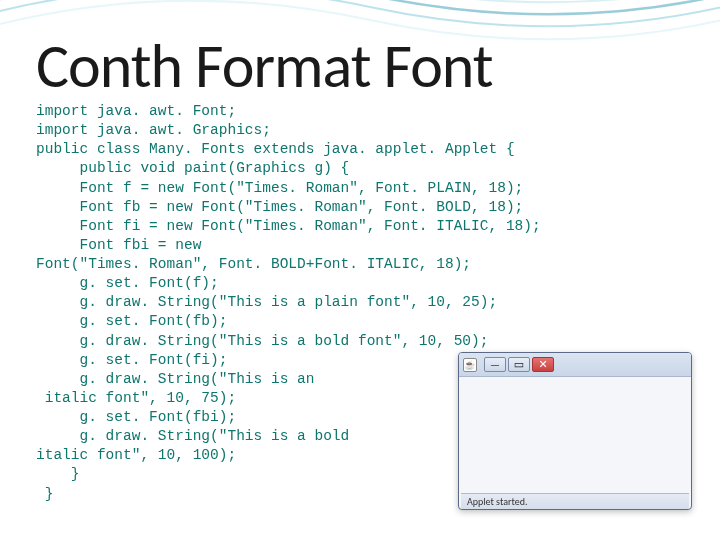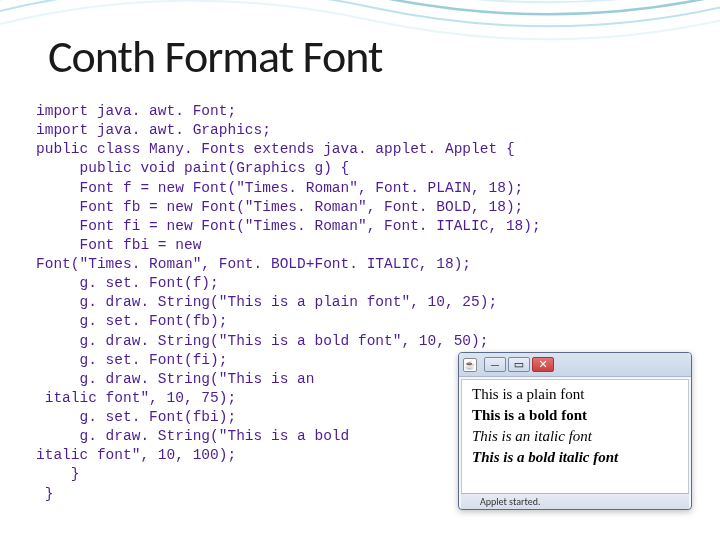--- a/index.html
+++ b/index.html
@@ -11,35 +11,35 @@
     position: relative;
     overflow: hidden;
   }
   .wave {
     position: absolute;
     top: -60px; left: -40px;
     width: 820px; height: 120px;
   }
   .title {
     position: absolute;
-    top: 28px; left: 48px;
-    font-size: 46px;
+    top: 28px; left: 36px;
+    font-size: 62px;
     font-weight: 400;
     color: #1a1a1a;
     letter-spacing: -1px;
   }
   .code {
     position: absolute;
     top: 102px; left: 36px;
     width: 650px;
     font-family: "Courier New", Courier, monospace;
     font-size: 14.5px;
     line-height: 1.32;
     white-space: pre;
-    color: #4c1d95;
+    color: #0f766e;
   }
   .applet-window {
     position: absolute;
     bottom: 30px;
     right: 28px;
     width: 234px;
     height: 158px;
     border: 1px solid #5a6a88;
     border-radius: 4px;
     background: #f4f6fa;
@@ -93,21 +93,21 @@
   .applet-body .line3 { font-family: "Times New Roman", serif; font-size: 15px; font-style: italic; margin-bottom: 4px; }
   .applet-body .line4 { font-family: "Times New Roman", serif; font-size: 15px; font-weight: bold; font-style: italic; }
   .statusbar {
     position: absolute;
     bottom: 0; left: 2px; right: 2px;
     height: 16px;
     background: linear-gradient(#e6ebf3,#d6deec);
     border-top: 1px solid #b0bbd0;
     font-size: 10px;
     color: #333;
-    padding-left: 19px;
+    padding-left: 6px;
     line-height: 16px;
   }
 </style>
 </head>
 <body>
 
 <svg class="wave" viewBox="0 0 820 120" preserveAspectRatio="none">
   <path d="M0,70 Q200,10 410,55 T820,40" stroke="#6fb8c9" stroke-width="2.5" fill="none" opacity="0.7"></path>
   <path d="M0,82 Q200,22 410,67 T820,52" stroke="#8fd0dd" stroke-width="2" fill="none" opacity="0.6"></path>
   <path d="M0,58 Q200,-2 410,43 T820,28" stroke="#b2e0e8" stroke-width="2" fill="none" opacity="0.5"></path>
@@ -138,20 +138,14 @@
     }
  }</div>
 
 <div class="applet-window">
   <div class="titlebar">
     <span class="java-icon">☕</span>
     <span class="winbtn">—</span>
     <span class="winbtn">▭</span>
     <span class="winbtn close">✕</span>
   </div>
-  <div class="applet-body">
-    <div class="line1">This is a plain font</div>
-    <div class="line2">This is a bold font</div>
-    <div class="line3">This is an italic font</div>
-    <div class="line4">This is a bold italic font</div>
-  </div>
   <div class="statusbar">Applet started.</div>
 </div>
 
 </body></html>

